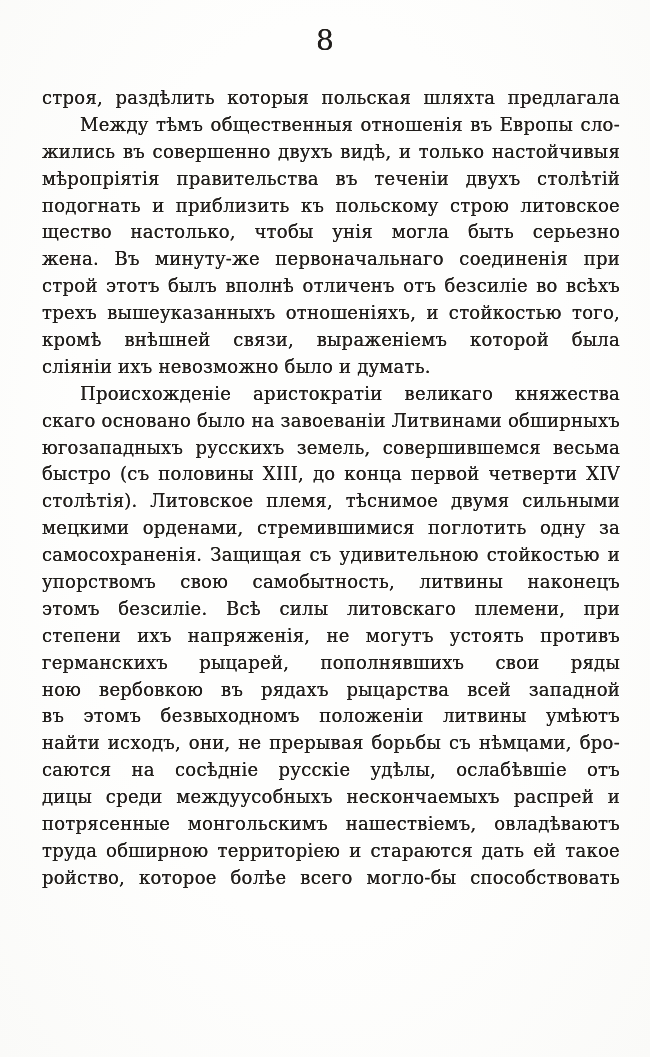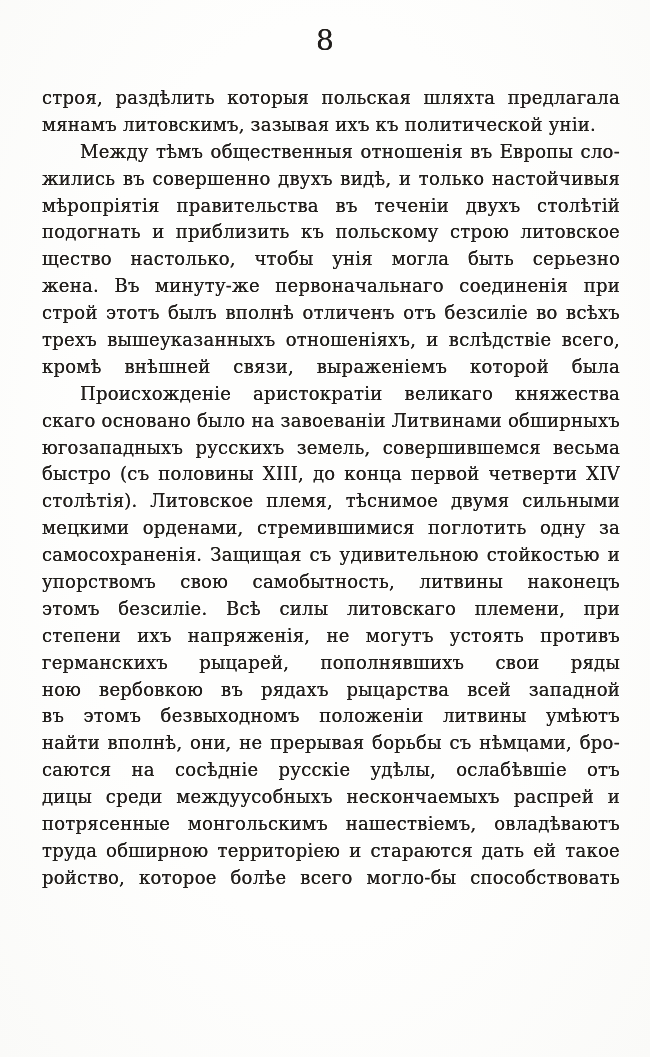--- a/index.html
+++ b/index.html
@@ -49,43 +49,43 @@
     text-indent: 38px;
   }
 </style>
 </head>
 <body>
 
 <div class="scan-page">
   <div class="page-number">8</div>
   <div class="text-block" id="text-block">
       <div class="line">строя, раздѣлить которыя польская шляхта предлагала зе-</div>
-      <div class="line end">мянамъ литовскимъ, зазывая ихъ къ политической уніи.</div>
       <div class="line indent">Между тѣмъ общественныя отношенія въ Европы сло-</div>
       <div class="line">жились въ совершенно двухъ видѣ, и только настойчивыя</div>
       <div class="line">мѣропріятія правительства въ теченіи двухъ столѣтій могли</div>
       <div class="line">подогнать и приблизить къ польскому строю литовское об-</div>
       <div class="line">щество настолько, чтобы унія могла быть серьезно предло-</div>
       <div class="line">жена. Въ минуту-же первоначальнаго соединенія при Ягеллѣ</div>
       <div class="line">строй этотъ былъ вполнѣ отличенъ отъ безсиліе во всѣхъ</div>
-      <div class="line">трехъ вышеуказанныхъ отношеніяхъ, и вслѣдствіе всего,</div>
+      <div class="line">трехъ вышеуказанныхъ отношеніяхъ, и стойкостью того,</div>
       <div class="line">кромѣ внѣшней связи, выраженіемъ которой была личность</div>
+      <div class="line end">сліяніи ихъ невозможно было и думать.</div>
       <div class="line indent">Происхожденіе аристократіи великаго княжества Литов-</div>
       <div class="line">скаго основано  было на завоеваніи Литвинами обширныхъ</div>
       <div class="line">югозападныхъ русскихъ земель, совершившемся весьма</div>
       <div class="line">быстро (съ половины XIII, до конца первой четверти XIV</div>
       <div class="line">столѣтія). Литовское племя, тѣснимое двумя сильными нѣ-</div>
       <div class="line">мецкими орденами, стремившимися поглотить одну за дру-</div>
       <div class="line">самосохраненія. Защищая съ удивительною стойкостью и</div>
       <div class="line">упорствомъ свою самобытность, литвины наконецъ сознаютъ</div>
       <div class="line">этомъ безсиліе. Всѣ силы литовскаго  племени, при высшей</div>
       <div class="line">степени ихъ напряженія, не могутъ устоять противъ напора</div>
       <div class="line">германскихъ рыцарей, пополнявшихъ свои ряды безпрестан-</div>
       <div class="line">ною вербовкою въ рядахъ рыцарства всей западной Европы;</div>
       <div class="line">въ этомъ безвыходномъ положеніи литвины умѣютъ однако</div>
-      <div class="line">найти вполнѣ, они, не прерывая борьбы съ нѣмцами, бро-</div>
+      <div class="line">найти исходъ, они, не прерывая борьбы съ нѣмцами, бро-</div>
       <div class="line">саются на сосѣдніе русскіе удѣлы, ослабѣвшіе отъ безъуря-</div>
       <div class="line">дицы среди междуусобныхъ нескончаемыхъ распрей и сильно</div>
       <div class="line">потрясенные монгольскимъ нашествіемъ, овладѣваютъ безъ</div>
       <div class="line">труда обширною территоріею и стараются дать ей такое уст-</div>
       <div class="line">ройство, которое болѣе всего могло-бы способствовать уси-</div>
     </div>
 </div>
 
 </body></html>

